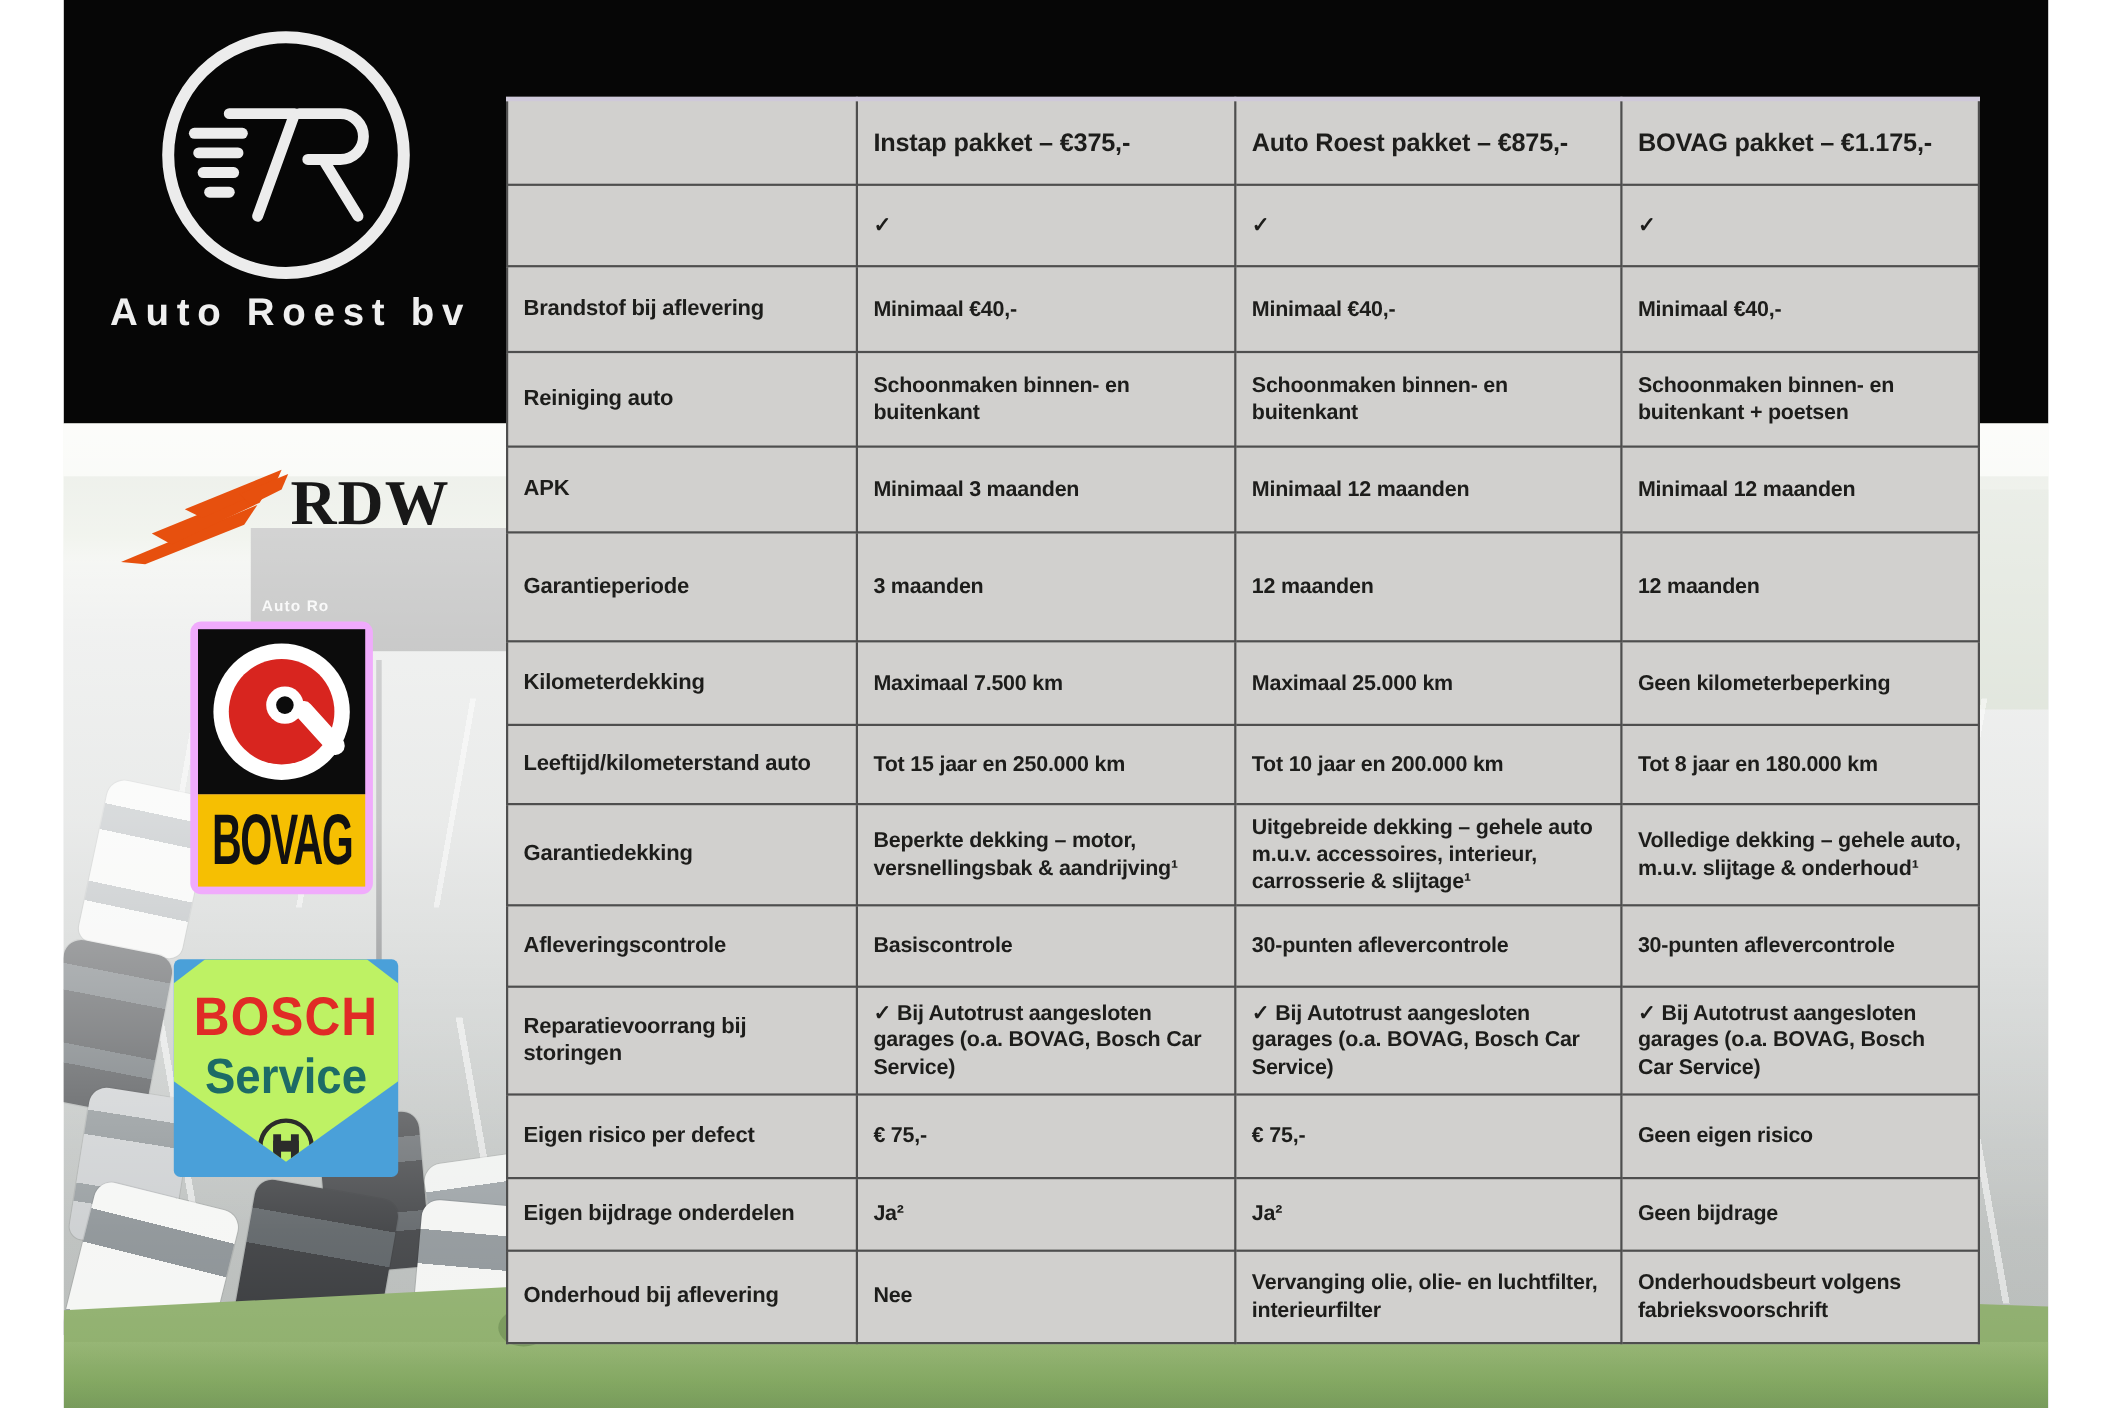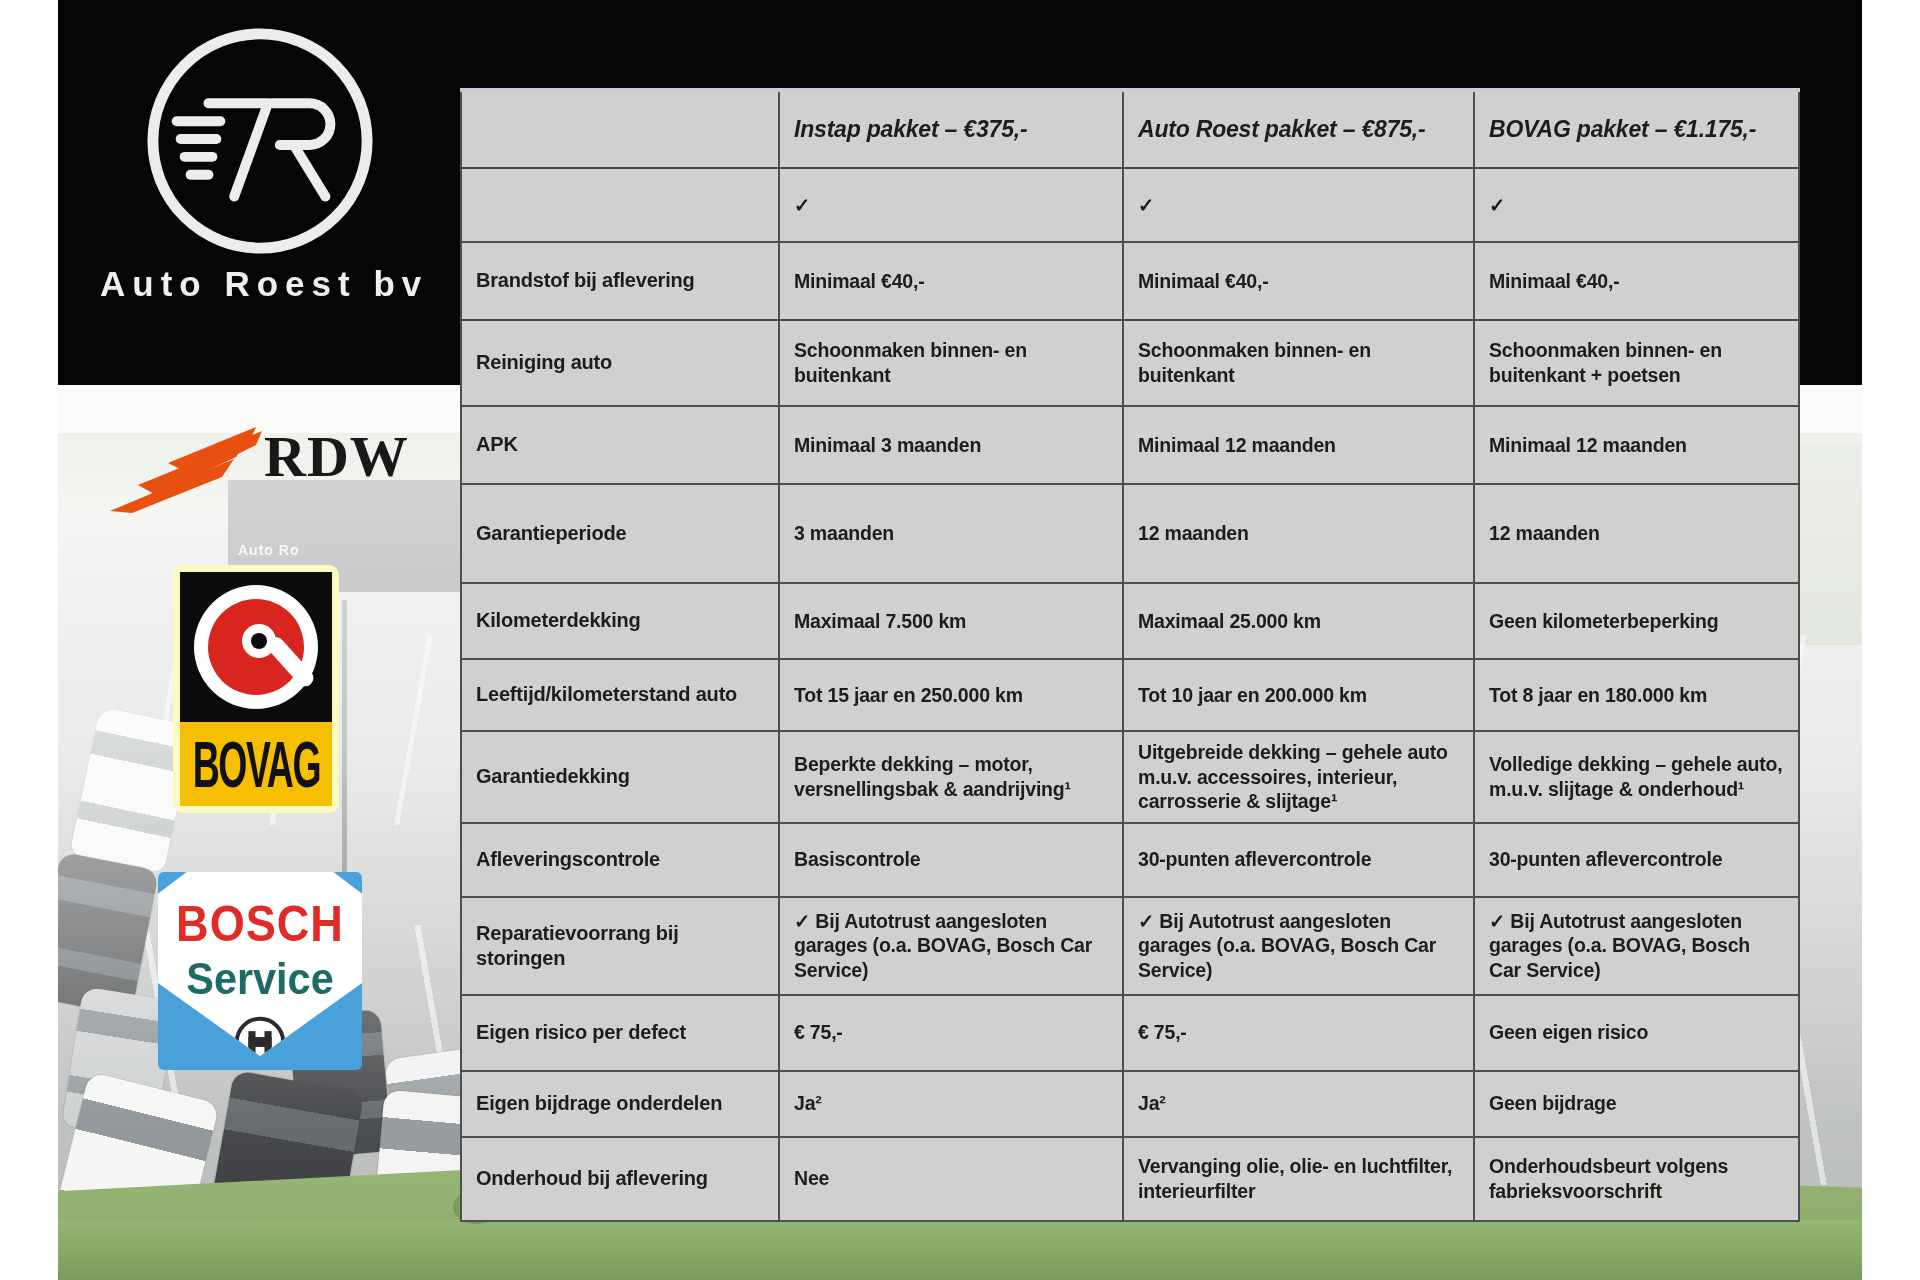--- a/index.html
+++ b/index.html
@@ -40,47 +40,47 @@
   .ar-circle{width:238px;height:238px;margin:0 auto;}
   .ar-name{margin-top:4px;color:#efefef;font-size:35px;font-weight:bold;letter-spacing:7px;white-space:nowrap;}
 
   
   .rdw{position:absolute;left:106px;top:415px;width:310px;height:100px;}
   .rdw svg{position:absolute;left:0;top:0;}
   .rdw-text{position:absolute;left:158px;top:8px;font-family:"Liberation Serif", serif;font-size:58px;
             font-weight:600;color:#181818;letter-spacing:1px;}
 
   
-  .bovag{position:absolute;left:173px;top:565px;width:166px;height:248px;background:#fef9c3;border-radius:10px;padding:7px;box-sizing:border-box;}
+  .bovag{position:absolute;left:173px;top:565px;width:166px;height:248px;background:#f0abfc;border-radius:10px;padding:7px;box-sizing:border-box;}
   .bovag-top{position:relative;height:150px;background:#0c0c0c;overflow:hidden;}
   .bovag-ring{position:absolute;left:50%;top:50%;width:124px;height:124px;margin:-62px 0 0 -62px;background:#ffffff;border-radius:50%;}
   .bovag-red{position:absolute;left:50%;top:50%;width:96px;height:96px;margin:-48px 0 0 -48px;background:#d8251f;border-radius:50%;}
   .bovag-needle{position:absolute;left:86px;top:66px;width:17px;height:60px;background:#ffffff;border-radius:9px;transform:rotate(-42deg);transform-origin:50% 10%;}
   .bovag-hub{position:absolute;left:62px;top:52px;width:34px;height:34px;background:#ffffff;border-radius:50%;}
   .bovag-hub::after{content:"";position:absolute;left:9px;top:9px;width:16px;height:16px;background:#0c0c0c;border-radius:50%;}
   .bovag-bottom{height:84px;background:#f6bf02;display:flex;align-items:center;justify-content:center;}
   .bovag-bottom span{font-size:52px;font-weight:bold;color:#111;transform:scale(.72,1.25);letter-spacing:-2px;}
 
   
   .bosch{position:absolute;left:158px;top:872px;width:204px;height:198px;background:#4aa0d9;border-radius:6px;overflow:hidden;}
-  .bosch-shield{position:absolute;left:0;top:0;width:100%;height:100%;background:#ffffff;
+  .bosch-shield{position:absolute;left:0;top:0;width:100%;height:100%;background:#bef264;
                 clip-path:polygon(14% 0%,86% 0%,100% 11%,100% 56%,50% 93%,0% 56%,0% 11%);}
   .bosch-word{margin-top:24px;text-align:center;font-size:47px;font-weight:bold;color:#e02b26;letter-spacing:1px;transform:scale(.96,1.05);}
   .bosch-service{text-align:center;font-size:45px;font-weight:bold;color:#1d6b66;margin-top:2px;transform:scale(.92,1);}
   .bosch-arm{display:block;margin:6px auto 0;}
 
   
   table.pkg{position:absolute;left:460px;top:88px;width:1338px;border-collapse:collapse;table-layout:fixed;
             background:#d1d0ce;border:2px solid #7c7c7c;border-top:4px solid #cfc9da;}
   table.pkg td,table.pkg th{border:2px solid #4e4e4e;background:#d1d0ce;color:#1d1d1b;
             text-align:left;vertical-align:middle;padding:8px 14px;line-height:1.26;
             font-weight:bold;font-size:19.5px;letter-spacing:-0.2px;overflow:hidden;}
   table.pkg th{font-size:23px;letter-spacing:-0.2px;}
   table.pkg td.lbl{font-size:20px;}
-  thead tr{height:78px;font-style:italic;}
+  thead tr{height:78px;}
   tbody tr:nth-child(1){height:74px;}
   tbody tr:nth-child(2){height:78px;}
   tbody tr:nth-child(3){height:86px;}
   tbody tr:nth-child(4){height:78px;}
   tbody tr:nth-child(5){height:99px;}
   tbody tr:nth-child(6){height:76px;}
   tbody tr:nth-child(7){height:72px;}
   tbody tr:nth-child(8){height:86px;}
   tbody tr:nth-child(9){height:74px;}
   tbody tr:nth-child(10){height:98px;}

